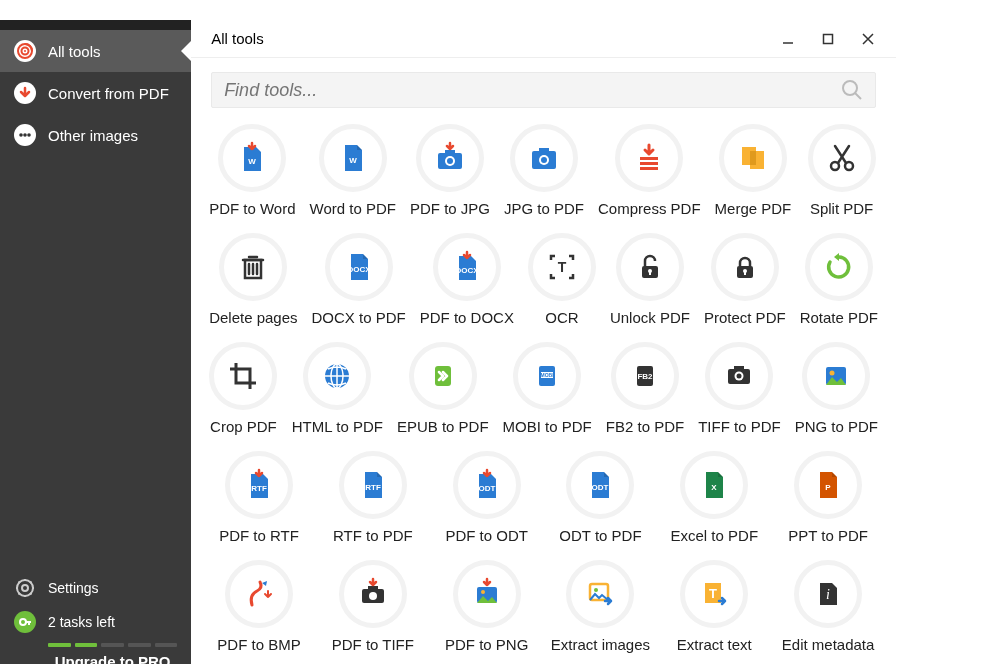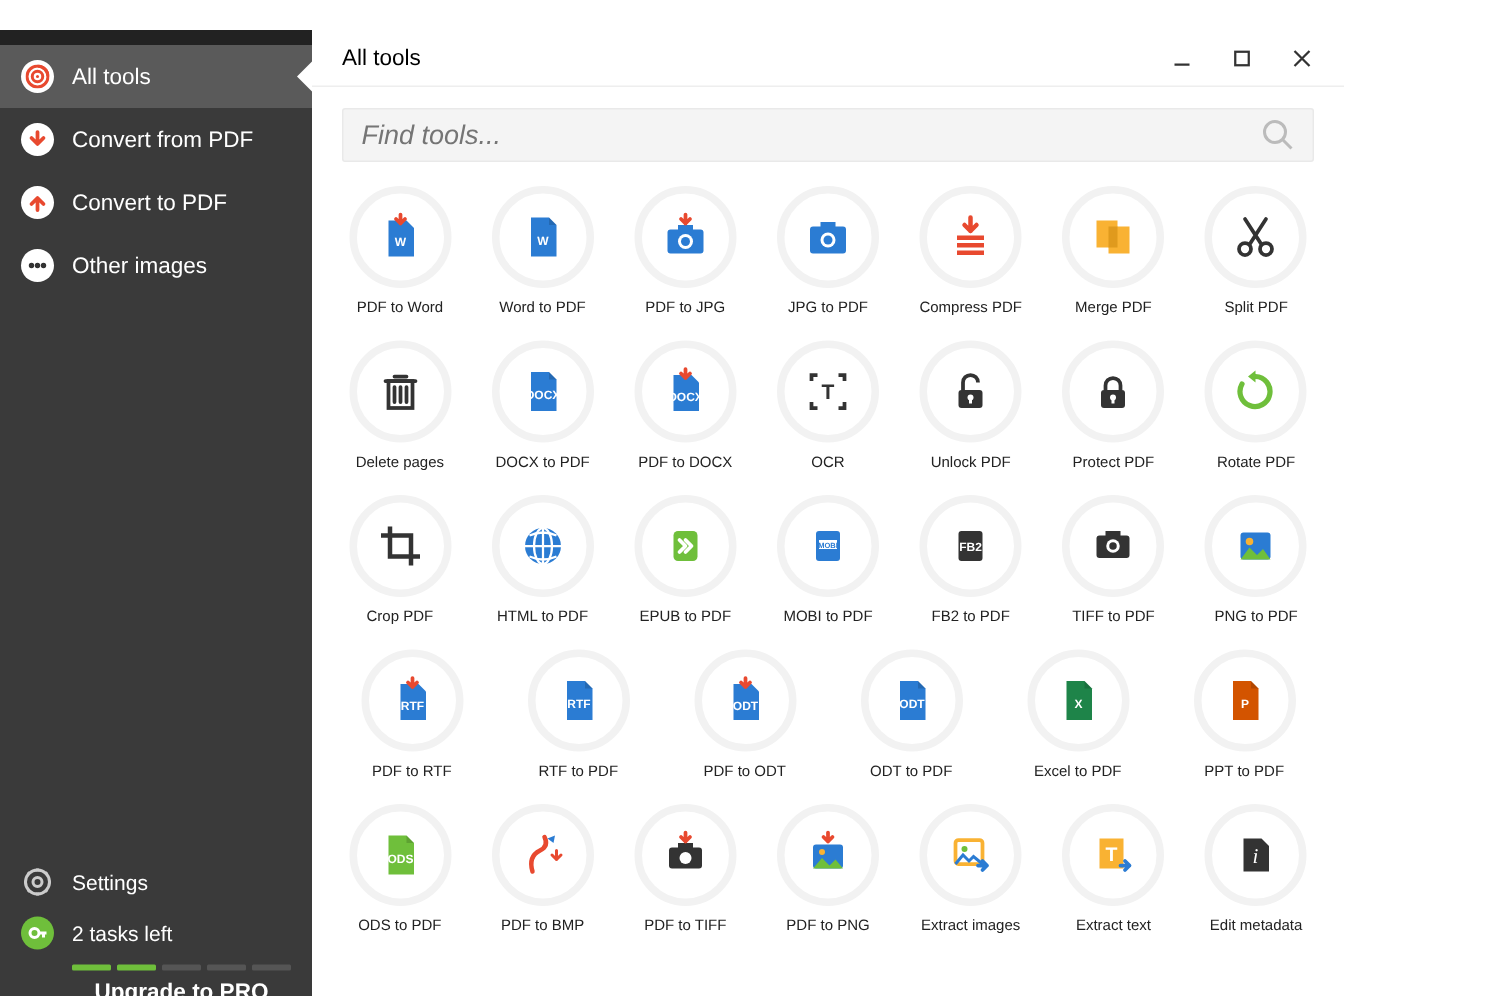--- a/index.html
+++ b/index.html
@@ -26,21 +26,21 @@
 .win-btns { display: flex; gap: 4px; }
 .win-btn { width: 36px; height: 26px; display: flex; align-items: center; justify-content: center; cursor: pointer; font-size: 14px; }
 .search-wrap { padding: 14px 20px 10px; }
 .search { display: flex; align-items: flex-end; background: #f4f4f4; border: 1px solid #e9e9e9; border-radius: 2px; padding: 6px 12px; }
 .search input { flex: 1; border: none; background: transparent; outline: none; font-size: 18px; font-style: italic; color: #999; }
 .search .sicon { color: #bbb; }
 .grid { padding: 6px 18px 18px; overflow-y: auto; height: calc(100% - 38px - 66px); }
 .row { display: flex; gap: 14px; margin-bottom: 16px; }
 .tool { flex: 1; display: flex; flex-direction: column; align-items: center; cursor: pointer; }
 .tool-circle { width: 68px; height: 68px; border-radius: 50%; border: 5px solid #f2f2f2; display: flex; align-items: center; justify-content: center; margin-bottom: 8px; }
-.tool-label { font-size: 10px; color: #222; text-align: left; white-space: nowrap; }
+.tool-label { font-size: 15px; color: #222; text-align: left; white-space: nowrap; }
 svg { display: block; }
 </style>
 </head>
 <body>
 
 <div class="app">
   <div class="sidebar">
     <div class="sidebar-top"></div>
     <div class="nav">
       <div class="nav-item active">
@@ -57,28 +57,20 @@
       <div class="nav-item">
         <span class="nav-icon" style="background:#fff;">
           <svg width="14" height="14" viewBox="0 0 14 14">
               <path d="M7 2 v7 M3 6 l4 4 l4 -4" fill="none" stroke="#e8492f" stroke-width="2.5" stroke-linecap="round" stroke-linejoin="round"></path>
             </svg>
         </span>
         <span class="nav-label">Convert from PDF</span>
       </div>
       <div class="nav-item">
         <span class="nav-icon" style="background:#fff;">
-          <svg width="14" height="14" viewBox="0 0 14 14">
-              <path d="M7 12 v-7 M3 8 l4 -4 l4 4" fill="none" stroke="#e8492f" stroke-width="2.5" stroke-linecap="round" stroke-linejoin="round"></path>
-            </svg>
-        </span>
-        <span class="nav-label">Convert to PDF</span>
-      </div>
-      <div class="nav-item">
-        <span class="nav-icon" style="background:#fff;">
           <svg width="16" height="16" viewBox="0 0 16 16">
               <circle cx="4" cy="8" r="1.8" fill="#333"></circle>
               <circle cx="8" cy="8" r="1.8" fill="#333"></circle>
               <circle cx="12" cy="8" r="1.8" fill="#333"></circle>
             </svg>
         </span>
         <span class="nav-label">Other images</span>
       </div>
     </div>
     <div class="sidebar-bottom">
@@ -420,30 +412,20 @@
                 <text x="17" y="22" font-size="8" fill="#fff" text-anchor="middle" font-weight="bold">P</text>
               </svg>
             </div>
             <div class="tool-label">PPT to PDF</div>
           </div>
         </div>
         <div class="row">
           <div class="tool">
             <div class="tool-circle">
               <svg width="34" height="34" viewBox="0 0 34 34">
-                <path d="M9 4 h12 l5 5 v21 h-17 z" fill="#6fbf3b"></path>
-                <path d="M21 4 v5 h5" fill="rgba(0,0,0,0.15)"></path>
-                <text x="17" y="22" font-size="8" fill="#fff" text-anchor="middle" font-weight="bold">ODS</text>
-              </svg>
-            </div>
-            <div class="tool-label">ODS to PDF</div>
-          </div>
-          <div class="tool">
-            <div class="tool-circle">
-              <svg width="34" height="34" viewBox="0 0 34 34">
                 <path d="M10 28 q-3 -10 5 -14 q6 -3 3 -9" fill="none" stroke="#e8492f" stroke-width="3" stroke-linecap="round"></path>
                 <path d="M20 6 l5 -2 l-1 5 z" fill="#2b7cd3"></path>
                 <path d="M26 14 v6 M23 17 l3 3 l3 -3" fill="none" stroke="#e8492f" stroke-width="2" stroke-linecap="round" stroke-linejoin="round"></path>
               </svg>
             </div>
             <div class="tool-label">PDF to BMP</div>
           </div>
           <div class="tool">
             <div class="tool-circle">
               <svg width="34" height="34" viewBox="0 0 34 34">

